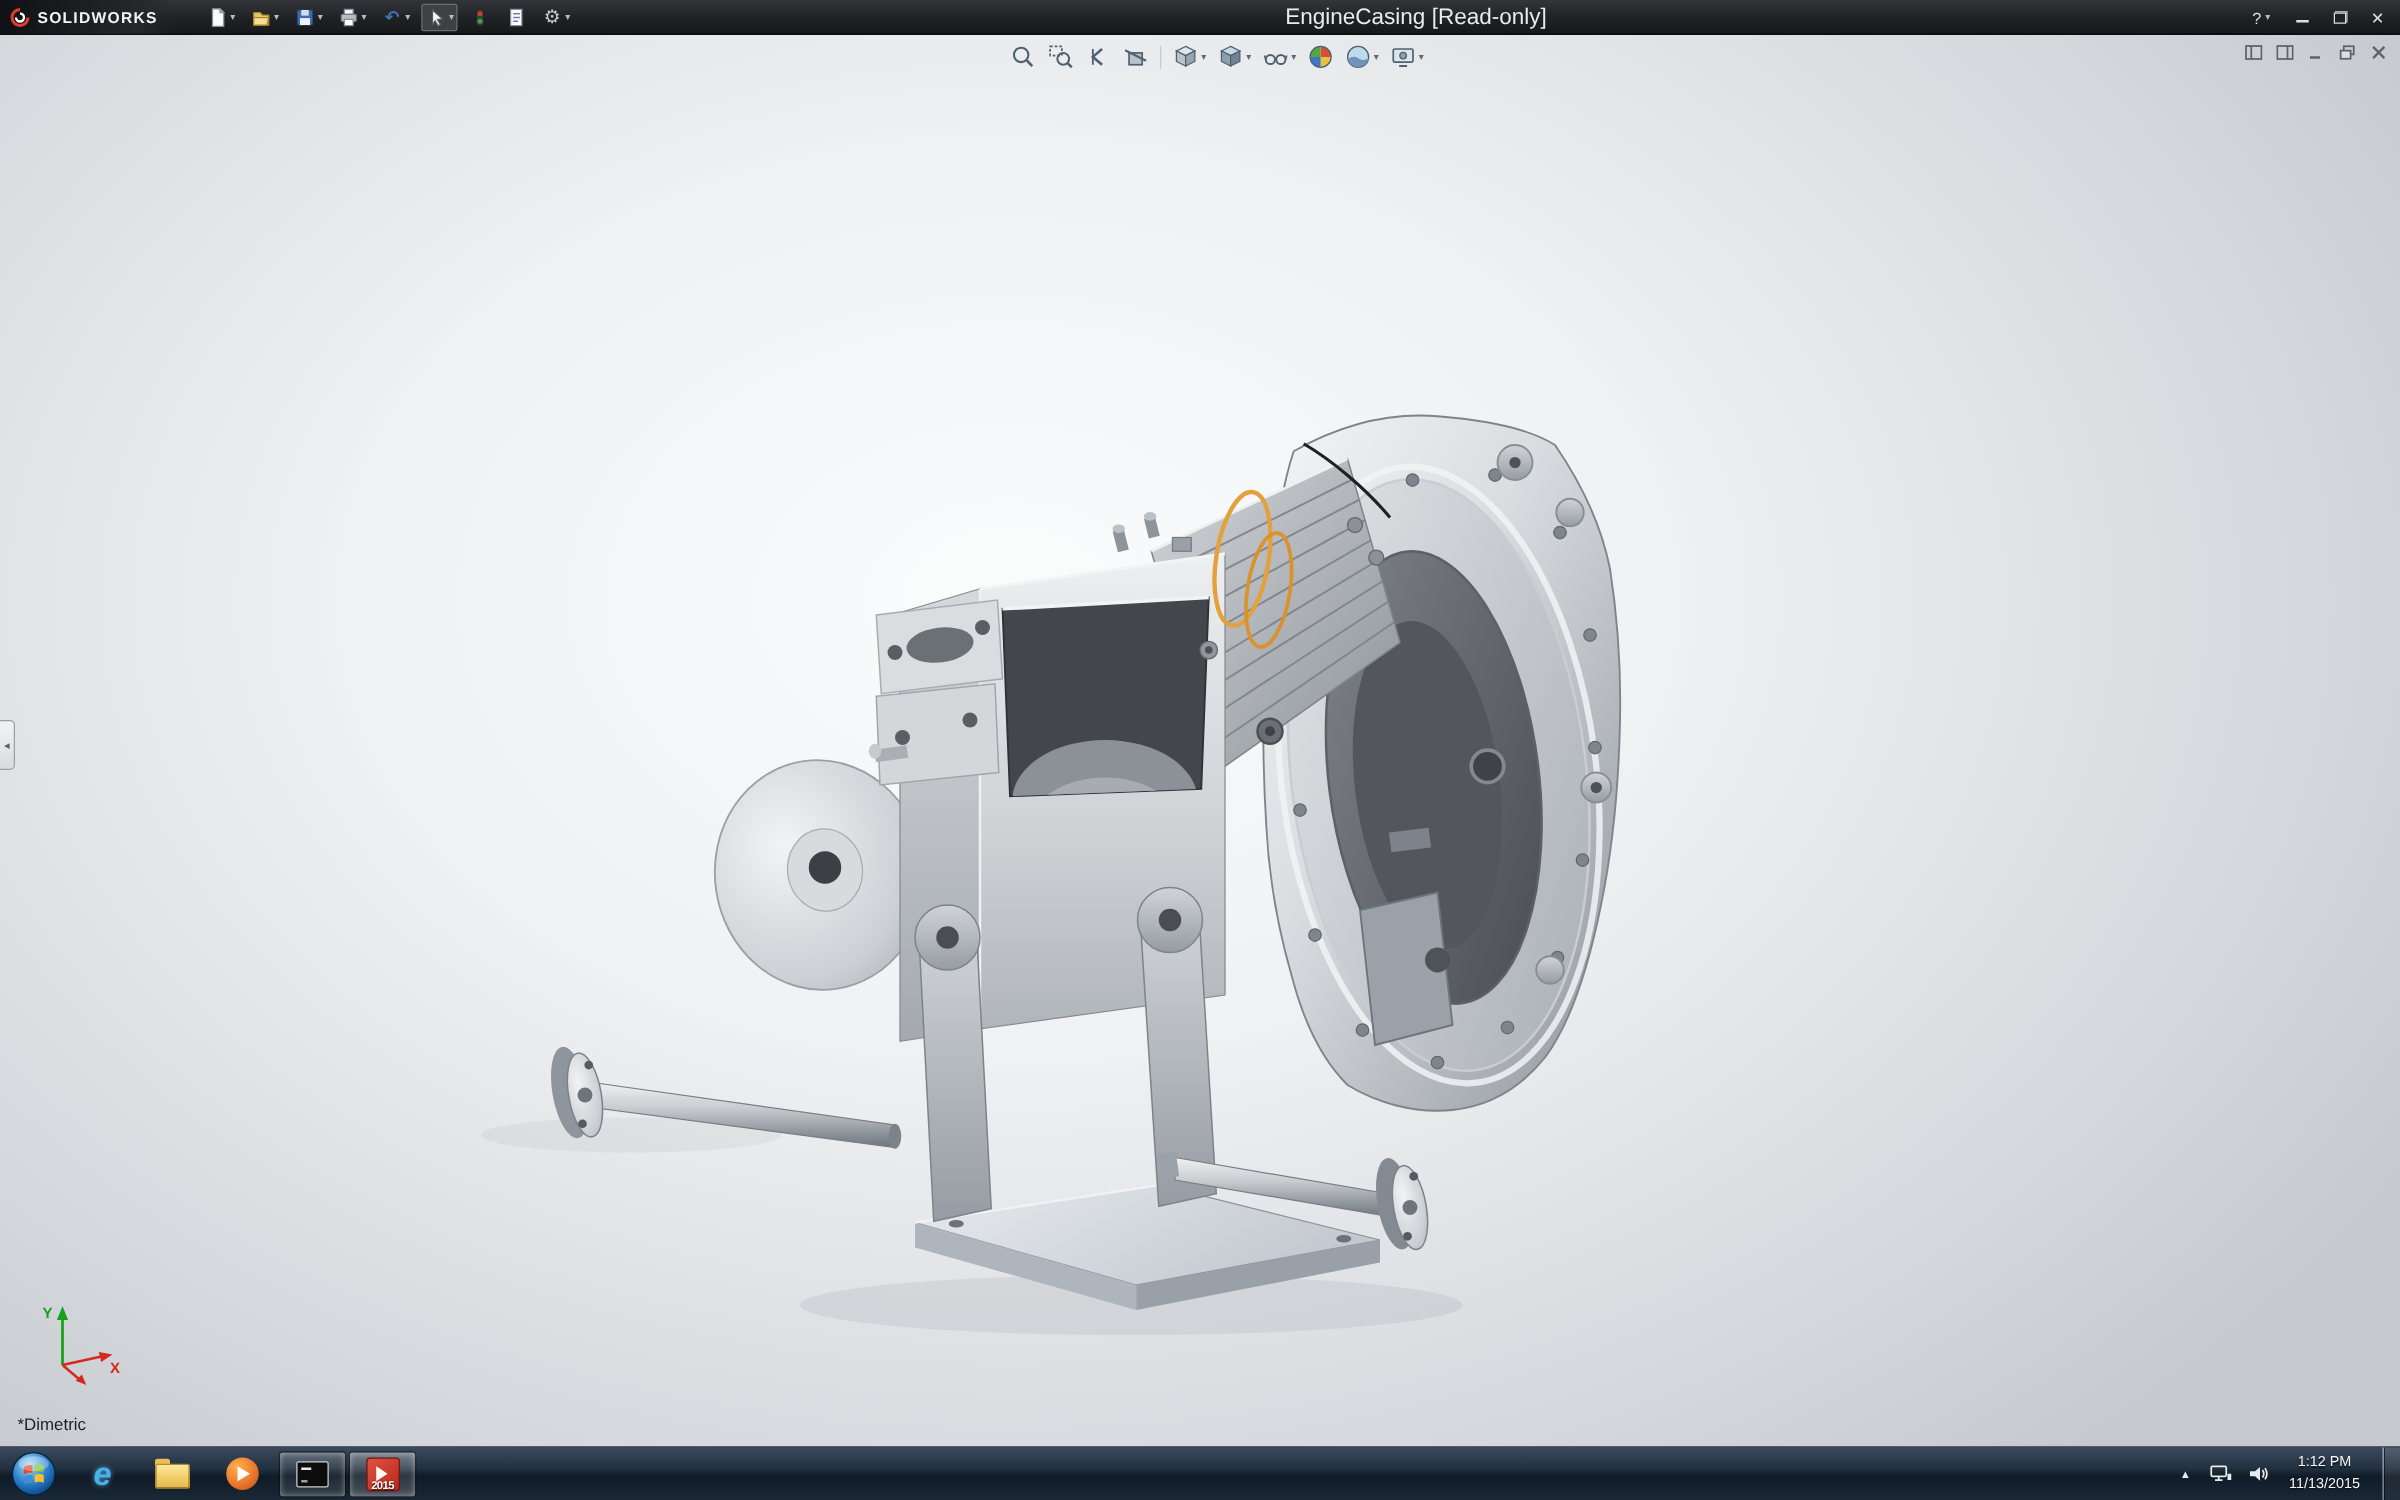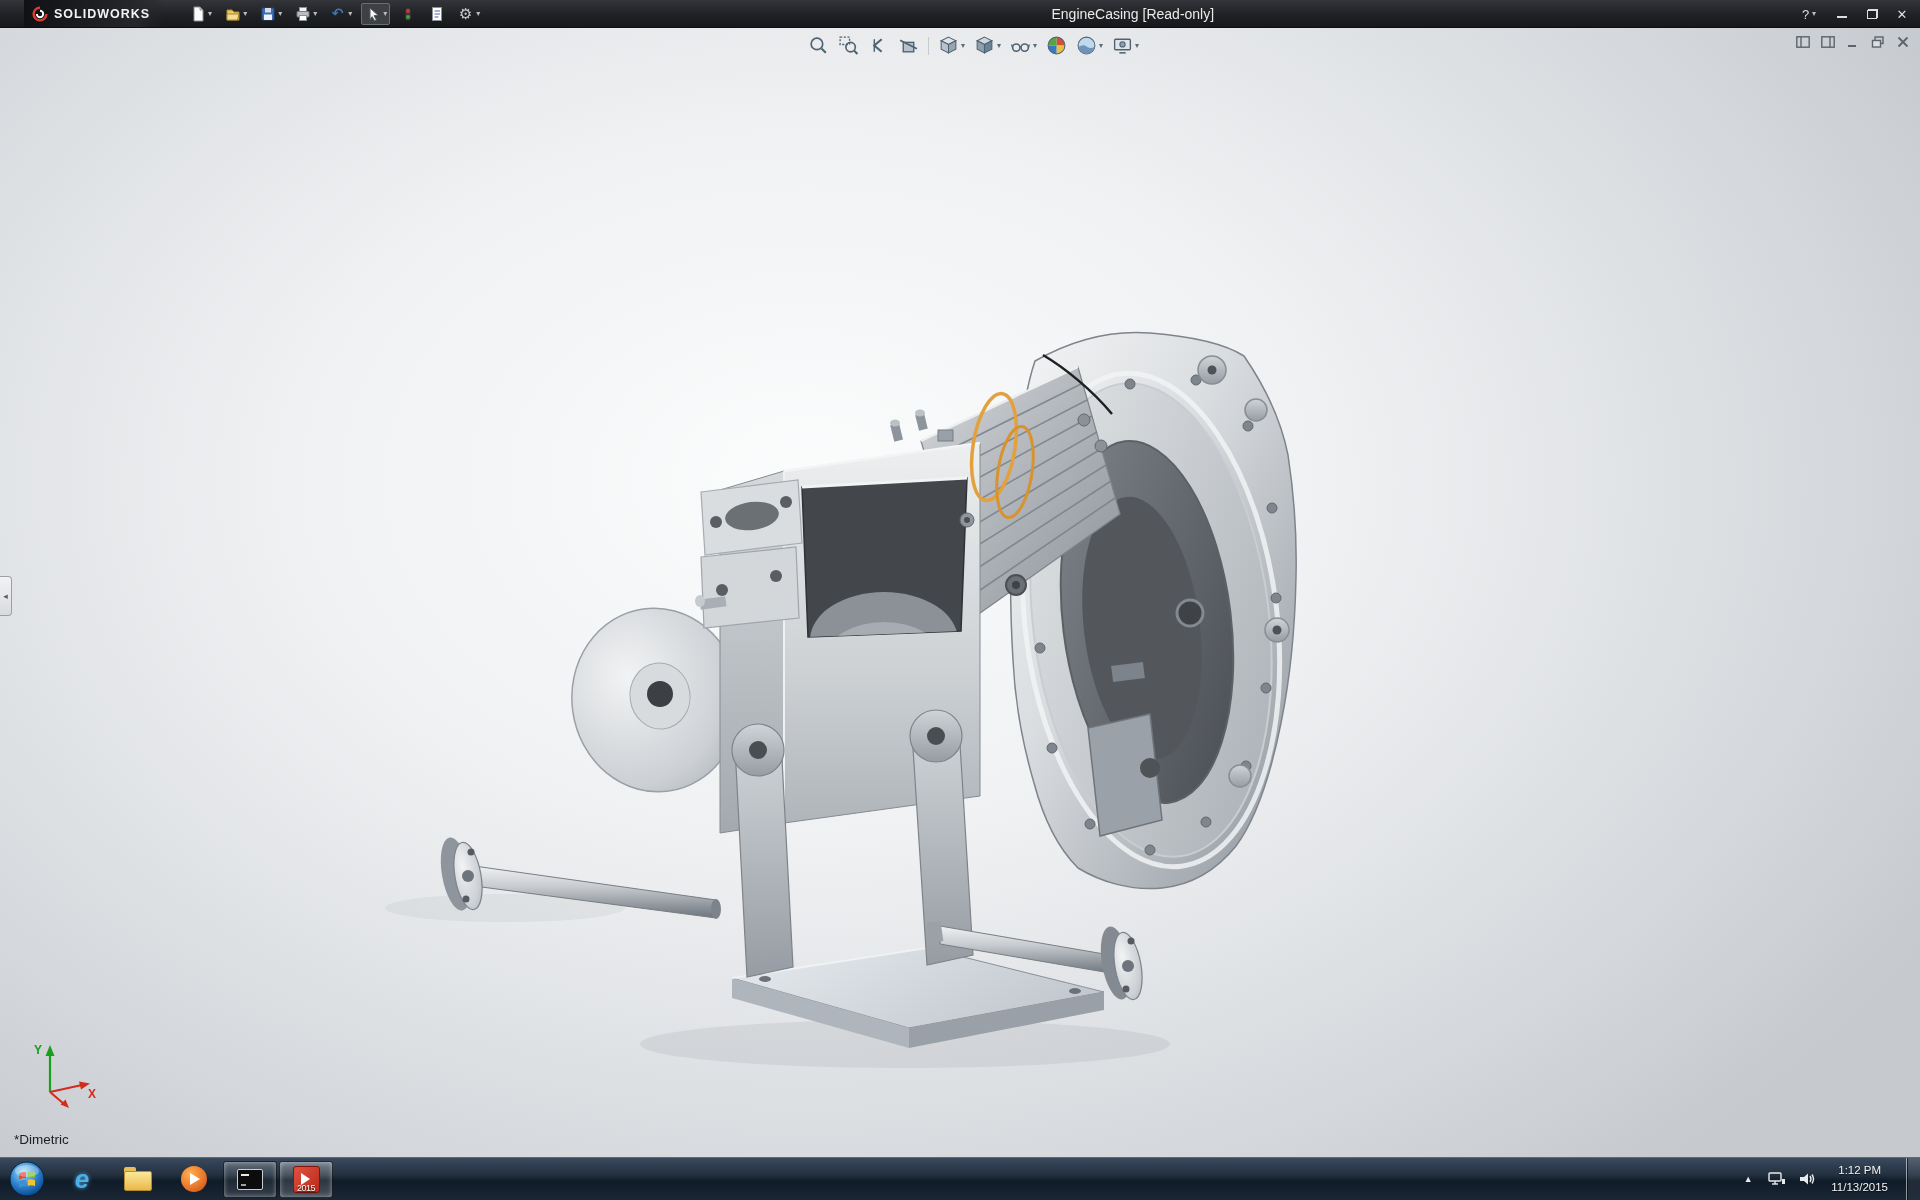--- a/index.html
+++ b/index.html
@@ -8,30 +8,30 @@
   .screen { position:relative; width:1920px; height:1200px; overflow:hidden; }
 
   
   .titlebar {
     position:absolute; top:0; left:0; width:1920px; height:28px;
     background:linear-gradient(#34353a,#202124 55%,#17181a);
     border-bottom:1px solid #0c0d0e;
     display:flex; align-items:center; z-index:50;
   }
   .brand { display:flex; align-items:center; gap:6px; padding:0 14px 0 8px; height:100%;
-    background:linear-gradient(90deg,#101114,#26272b 80%, rgba(38,39,43,0));margin-left:24px; }
+    background:linear-gradient(90deg,#101114,#26272b 80%, rgba(38,39,43,0)); }
   .brand-text { color:#f2f3f4; font-size:12.5px; font-weight:bold; letter-spacing:1px; }
   .qat { display:flex; align-items:center; gap:6px; margin-left:22px; }
   .qbtn { display:flex; align-items:center; gap:2px; background:transparent; border:1px solid transparent;
     height:22px; padding:1px 2px; cursor:default; border-radius:2px; }
   .qbtn.pressed { background:#3e4044; border-color:#6a6d70; }
   .qic { width:17px; height:17px; display:inline-flex; align-items:center; justify-content:center; }
   .qchar { font-size:14px; line-height:17px; }
   .dd { color:#b9bcbf; font-size:8px; line-height:8px; }
-  .titletext { position:absolute; left:59%; transform:translateX(-50%); color:#e9eaeb; font-size:14px; white-space:nowrap; }
+  .titletext { position:absolute; left:59%; transform:translateX(-50%); color:#e9eaeb; font-size:18px; white-space:nowrap; }
   .winctl { position:absolute; right:4px; top:0; height:28px; display:flex; align-items:center; gap:2px; }
   .wbtn { width:28px; height:22px; display:flex; align-items:center; justify-content:center;
     color:#dcdee0; background:transparent; border:none; font-size:13px; cursor:default; }
   .helpbtn { width:34px; }
   .glyph-min { display:inline-block; width:10px; border-bottom:2px solid #dcdee0; height:8px; }
   .glyph-restore { position:relative; width:11px; height:10px; }
   .glyph-restore:before { content:""; position:absolute; right:0; top:0; width:8px; height:7px; border:1.5px solid #dcdee0; }
   .glyph-restore:after { content:""; position:absolute; left:0; bottom:0; width:8px; height:7px; border:1.5px solid #dcdee0; background:#202124; }
 
   
@@ -89,21 +89,21 @@
     border-left:10px solid #fff; border-top:6px solid transparent; border-bottom:6px solid transparent; }
   .cmd-win { width:26px; height:21px; background:#0c0c0c; border:1px solid #c9cdd2; border-radius:2px; position:relative; }
   .cmd-win:before { content:""; position:absolute; left:3px; top:4px; width:8px; height:2px; background:#e8e9ea; }
   .cmd-win:after { content:""; position:absolute; left:3px; bottom:3px; width:5px; height:2px; background:#9aa0a6; }
   .sw-icon { position:relative; width:27px; height:27px; border-radius:3px;
     background:linear-gradient(135deg,#e05140,#b92a1c); border:1px solid #7e140b;
     display:flex; align-items:center; justify-content:center; }
   .sw-icon:before { content:""; border-left:9px solid #fff; border-top:6px solid transparent;
     border-bottom:6px solid transparent; margin-right:2px; }
   .sw-badge { position:absolute; bottom:-1px; right:0; left:0; text-align:center;
-    font-size:9px; font-weight:normal; color:#fff; text-shadow:0 1px 2px #000; letter-spacing:-0.5px; }
+    font-size:9px; font-weight:bold; color:#fff; text-shadow:0 1px 2px #000; letter-spacing:-0.5px; }
   .tray { margin-left:auto; display:flex; align-items:center; height:100%; gap:10px; padding-right:0; }
   .tray-up { background:transparent; border:none; color:#e8eaec; font-size:9px; cursor:pointer; width:18px; }
   .tray-ic { width:20px; height:18px; }
   .clock { color:#f2f4f6; font-size:11.5px; text-align:center; line-height:1.45; margin:0 8px 0 4px; text-shadow:0 1px 1px rgba(0,0,0,.7); }
   .show-desktop { width:14px; height:43px; background:linear-gradient(rgba(255,255,255,.12),rgba(255,255,255,.03));
     border:none; border-left:1px solid rgba(255,255,255,.5); box-shadow:inset 1px 0 0 rgba(0,0,0,.6); cursor:pointer; }
 </style>
 </head>
 <body>
 

